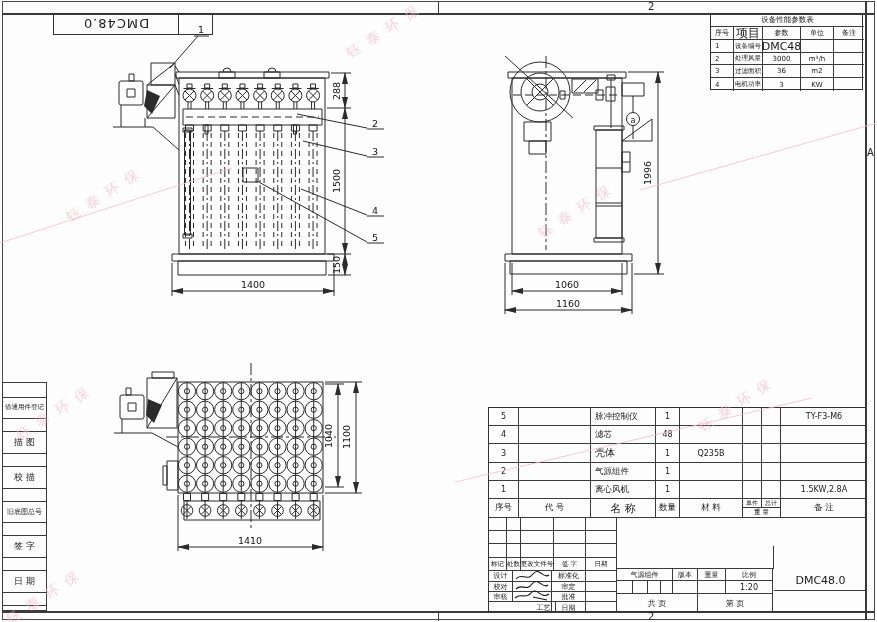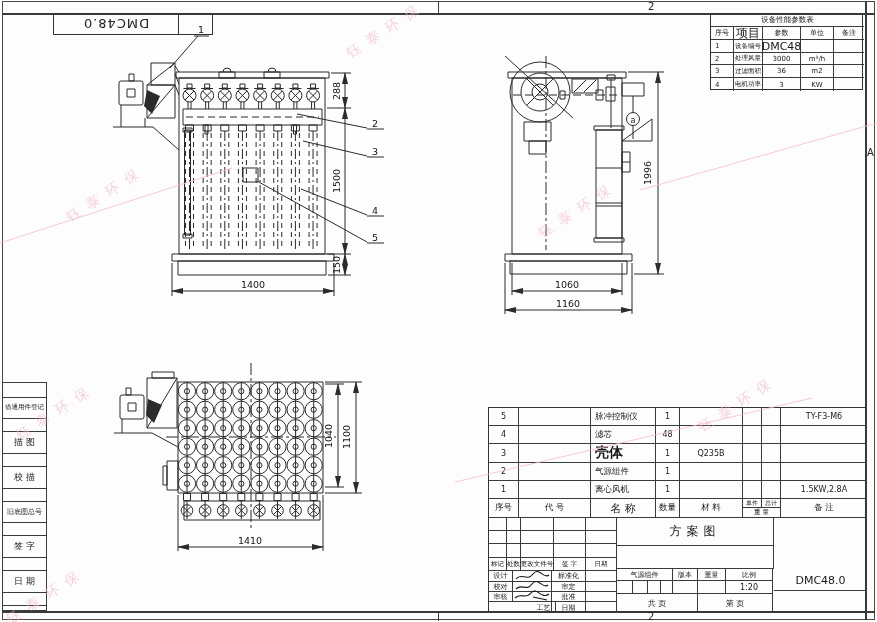--- a/index.html
+++ b/index.html
@@ -529,21 +529,21 @@
     <div class="c" style="left:30px;top:18px;width:72px;height:18px;"></div>
     <div class="c left" style="left:102px;top:18px;width:65px;height:18px;font-size:8.5px;">滤芯</div>
     <div class="c" style="left:167px;top:18px;width:24px;height:18px;">48</div>
     <div class="c" style="left:191px;top:18px;width:63px;height:18px;"></div>
     <div class="c" style="left:254px;top:18px;width:19px;height:18px;"></div>
     <div class="c" style="left:273px;top:18px;width:19px;height:18px;"></div>
     <div class="c nr" style="left:292px;top:18px;width:86px;height:18px;"></div>
 
     <div class="c" style="left:0;top:36px;width:30px;height:19px;">3</div>
     <div class="c" style="left:30px;top:36px;width:72px;height:19px;"></div>
-    <div class="c left" style="left:102px;top:36px;width:65px;height:19px;font-size:14px;font-weight:bold;">壳体</div>
+    <div class="c left" style="left:102px;top:36px;width:65px;height:19px;font-size:10px;">壳体</div>
     <div class="c" style="left:167px;top:36px;width:24px;height:19px;">1</div>
     <div class="c" style="left:191px;top:36px;width:63px;height:19px;">Q235B</div>
     <div class="c" style="left:254px;top:36px;width:19px;height:19px;"></div>
     <div class="c" style="left:273px;top:36px;width:19px;height:19px;"></div>
     <div class="c nr" style="left:292px;top:36px;width:86px;height:19px;"></div>
 
     <div class="c" style="left:0;top:55px;width:30px;height:18px;">2</div>
     <div class="c" style="left:30px;top:55px;width:72px;height:18px;"></div>
     <div class="c left" style="left:102px;top:55px;width:65px;height:18px;font-size:8.5px;">气源组件</div>
     <div class="c" style="left:167px;top:55px;width:24px;height:18px;">1</div>
@@ -609,21 +609,20 @@
     <div class="c nb" style="left:24px;top:194px;width:39px;height:11px;"></div>
     <div class="c nb" style="left:63px;top:194px;width:34px;height:11px;font-size:7px;">日期</div>
     <div class="c nb" style="left:97px;top:194px;width:31px;height:11px;"></div>
 
     <svg style="left:24px;top:163px;" width="39" height="31" viewBox="0 0 39 31">
       <path d="M3,8 C8,1 14,11 20,3 S31,9 36,4" stroke="#151515" fill="none" stroke-width="1.1"></path>
       <path d="M3,18 C9,12 13,21 19,13 S30,19 35,14" stroke="#151515" fill="none" stroke-width="1.1"></path>
       <path d="M2,27 C8,21 12,29 18,22 S28,29 36,23 M20,26 L34,29" stroke="#151515" fill="none" stroke-width="1.1"></path>
     </svg>
 
-    <div class="c" style="left:128px;top:110px;width:157px;height:28px;font-size:12px;letter-spacing:5px;">方案图</div>
     <div class="c" style="left:128px;top:138px;width:157px;height:23px;"></div>
     <div class="c" style="left:128px;top:161px;width:56px;height:12px;font-size:7px;">气源组件</div>
     <div class="c" style="left:184px;top:161px;width:25px;height:12px;font-size:7px;">版本</div>
     <div class="c" style="left:209px;top:161px;width:28px;height:12px;font-size:7px;">重量</div>
     <div class="c" style="left:237px;top:161px;width:47px;height:12px;font-size:7px;">比例</div>
     <div class="c" style="left:128px;top:173px;width:16px;height:13px;"></div>
     <div class="c" style="left:144px;top:173px;width:15px;height:13px;"></div>
     <div class="c" style="left:159px;top:173px;width:13px;height:13px;"></div>
     <div class="c" style="left:172px;top:173px;width:12px;height:13px;"></div>
     <div class="c" style="left:184px;top:173px;width:25px;height:13px;"></div>

